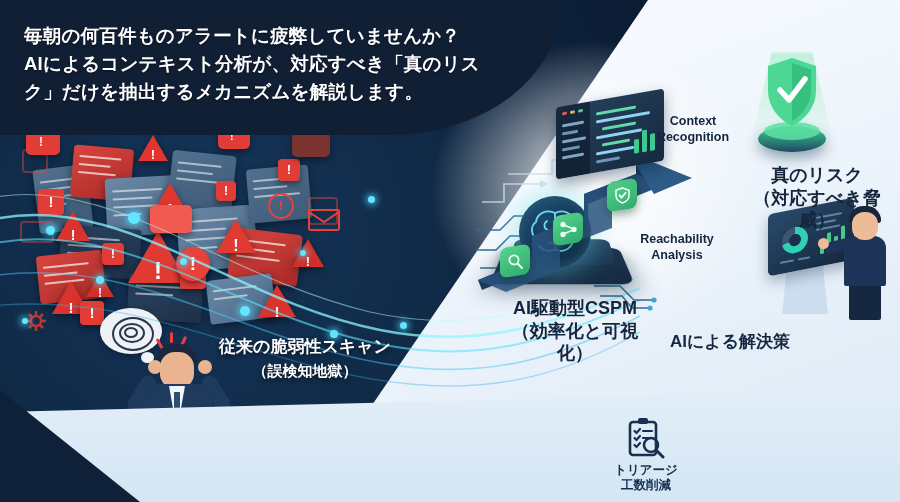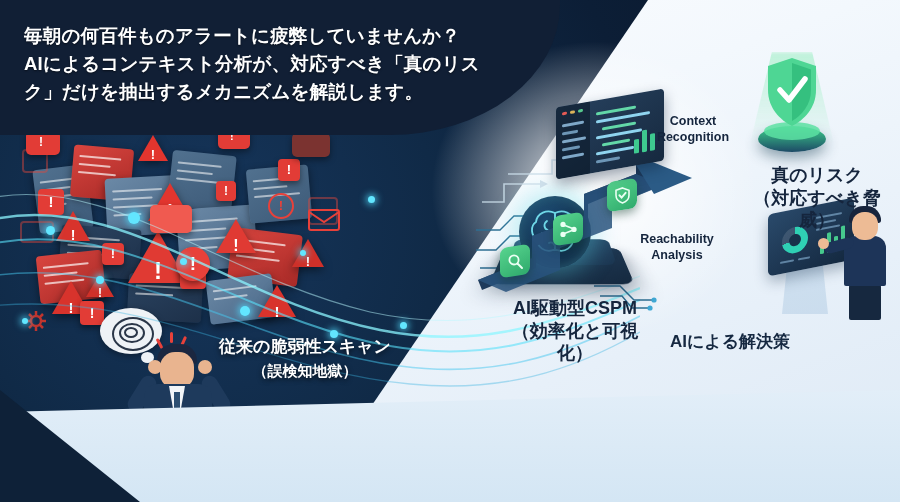--- a/index.html
+++ b/index.html
@@ -549,20 +549,41 @@
     <div class="sub">（誤検知地獄）</div>
   </div>
   <div class="cap-right">
     <div>AIによる解決策</div>
   </div>
 
   <div class="band"></div>
   <div class="band-dark"></div>
   <div class="kpis">
 
+    <div class="kpi">
+      <div class="glyph">
+        <svg width="40" height="42" viewBox="0 0 40 42">
+          <rect x="4" y="5" width="26" height="33" rx="3" fill="none" stroke="#17304f" stroke-width="2.6"></rect>
+          <rect x="12" y="1" width="10" height="6" rx="2" fill="#17304f"></rect>
+          <g stroke="#17304f" stroke-width="2.2" fill="none" stroke-linecap="round">
+            <path d="M8.5 14 l2 2 l3.5-4"></path>
+              <path d="M8.5 21 l2 2 l3.5-4"></path>
+              <path d="M8.5 28 l2 2 l3.5-4"></path>
+            <path d="M17 14 h9"></path>
+              <path d="M17 21 h6"></path>
+          </g>
+          <circle cx="25" cy="28" r="7" fill="none" stroke="#17304f" stroke-width="2.6"></circle>
+          <path d="M30 33 L37 40" stroke="#17304f" stroke-width="3" stroke-linecap="round"></path>
+        </svg>
+      </div>
+      <div class="klabel">
+        <div>トリアージ</div>
+        <div>工数削減</div>
+      </div>
+    </div>
 
 
 
   </div>
 
   <div class="banner"></div>
   <div class="headline">
     <div>毎朝の何百件ものアラートに疲弊していませんか？</div>
     <div>AIによるコンテキスト分析が、対応すべき「真のリス</div>
     <div>ク」だけを抽出するメカニズムを解説します。</div>

